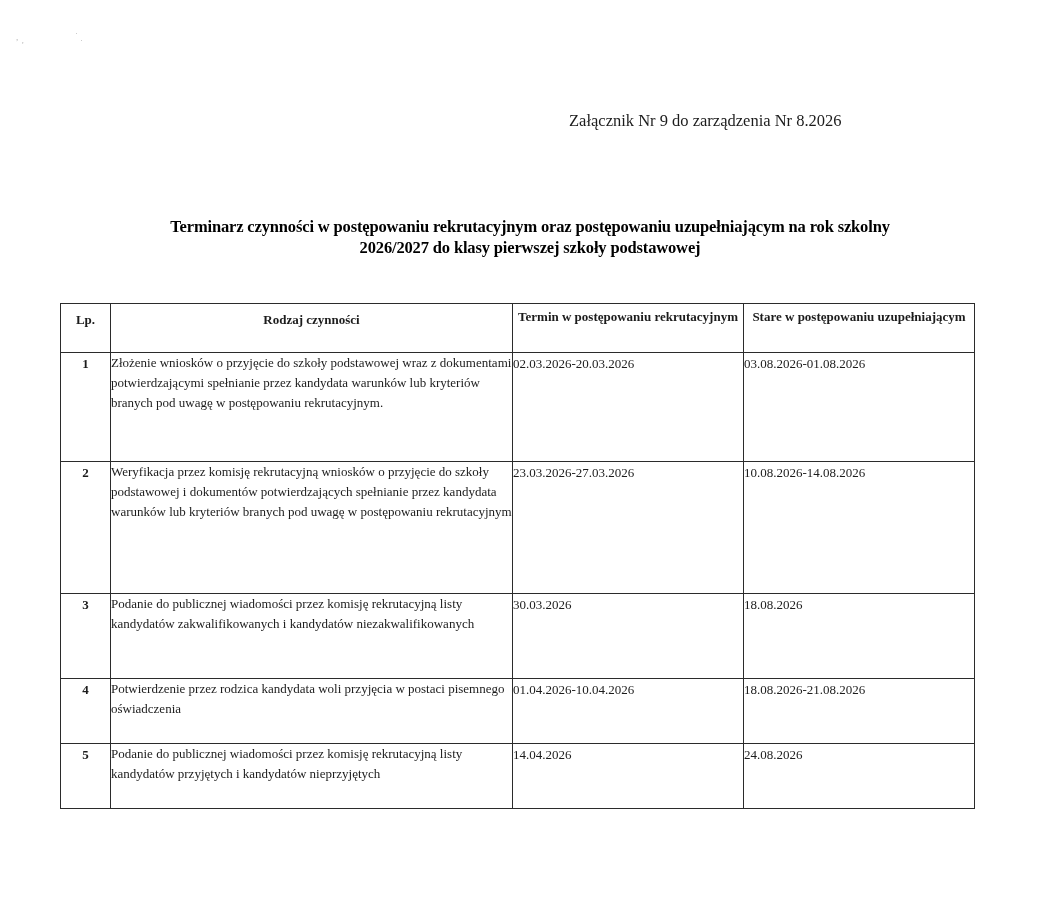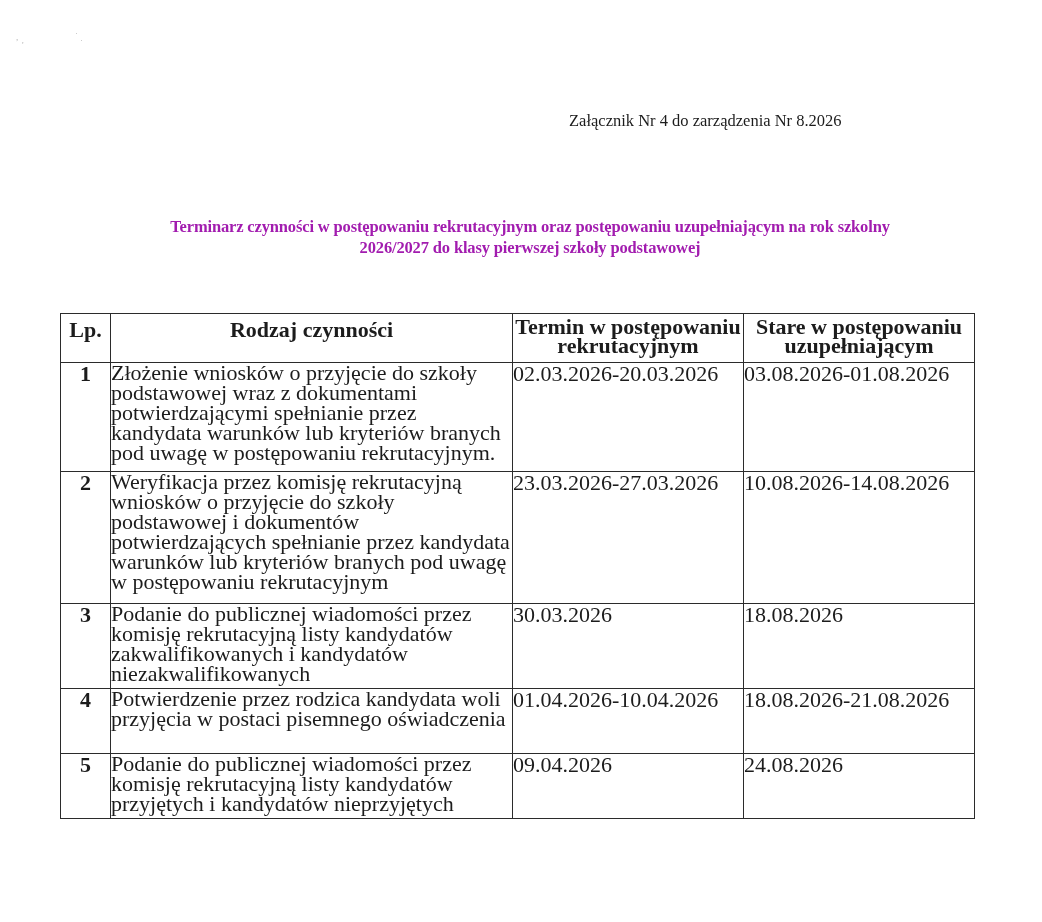--- a/index.html
+++ b/index.html
@@ -35,34 +35,33 @@
     .title {
       position: absolute;
       left: 60px;
       top: 216px;
       width: 940px;
       text-align: center;
       font-weight: bold;
       font-size: 16.5px;
       line-height: 21px;
       letter-spacing: -0.15px;
-      color: #a21caf;
+      color: #000000;
     }
     .title-line { white-space: nowrap; }
 
     table.schedule {
       position: absolute;
       left: 60px;
       top: 303px;
       width: 914px;
       border-collapse: collapse;
       table-layout: fixed;
-      font-size: 22px;
+      font-size: 13px;
       color: #1c1c1c;
-      margin-top: 10px;
     }
     table.schedule th,
     table.schedule td {
       border: 1.4px solid #2b2b2b;
       padding: 0;
       vertical-align: top;
     }
     table.schedule col.c-lp { width: 50px; }
     table.schedule col.c-desc { width: 402px; }
     table.schedule col.c-rek { width: 231px; }
@@ -103,21 +102,21 @@
   </style>
 </head>
 <body>
 
 <span class="scan-speck" style="left:16px;top:33px;">,</span>
 <span class="scan-speck" style="left:22px;top:41px;">'</span>
 <span class="scan-speck" style="left:75px;top:29px;">·</span>
 <span class="scan-speck" style="left:80px;top:36px;">·</span>
 
 <div class="header-block">
-  <div class="header-line">Załącznik Nr 4 do zarządzenia Nr 8.2026</div>
+  <div class="header-line">Załącznik Nr 9 do zarządzenia Nr 8.2026</div>
 </div>
 
 <div class="title">
   <div class="title-line">Terminarz czynności w postępowaniu rekrutacyjnym oraz postępowaniu uzupełniającym na rok szkolny</div>
   <div class="title-line">2026/2027 do klasy pierwszej szkoły podstawowej</div>
 </div>
 
 <table class="schedule">
   <colgroup>
     <col class="c-lp">
@@ -154,17 +153,17 @@
     </tr>
     <tr class="r4">
       <td class="lp">4</td>
       <td class="desc">Potwierdzenie przez rodzica kandydata woli przyjęcia w postaci pisemnego oświadczenia</td>
       <td class="date">01.04.2026-10.04.2026</td>
       <td class="date">18.08.2026-21.08.2026</td>
     </tr>
     <tr class="r5">
       <td class="lp">5</td>
       <td class="desc">Podanie do publicznej wiadomości przez komisję rekrutacyjną listy kandydatów przyjętych i kandydatów nieprzyjętych</td>
-      <td class="date">09.04.2026</td>
+      <td class="date">14.04.2026</td>
       <td class="date">24.08.2026</td>
     </tr>
   </tbody>
 </table>
 
 </body></html>

